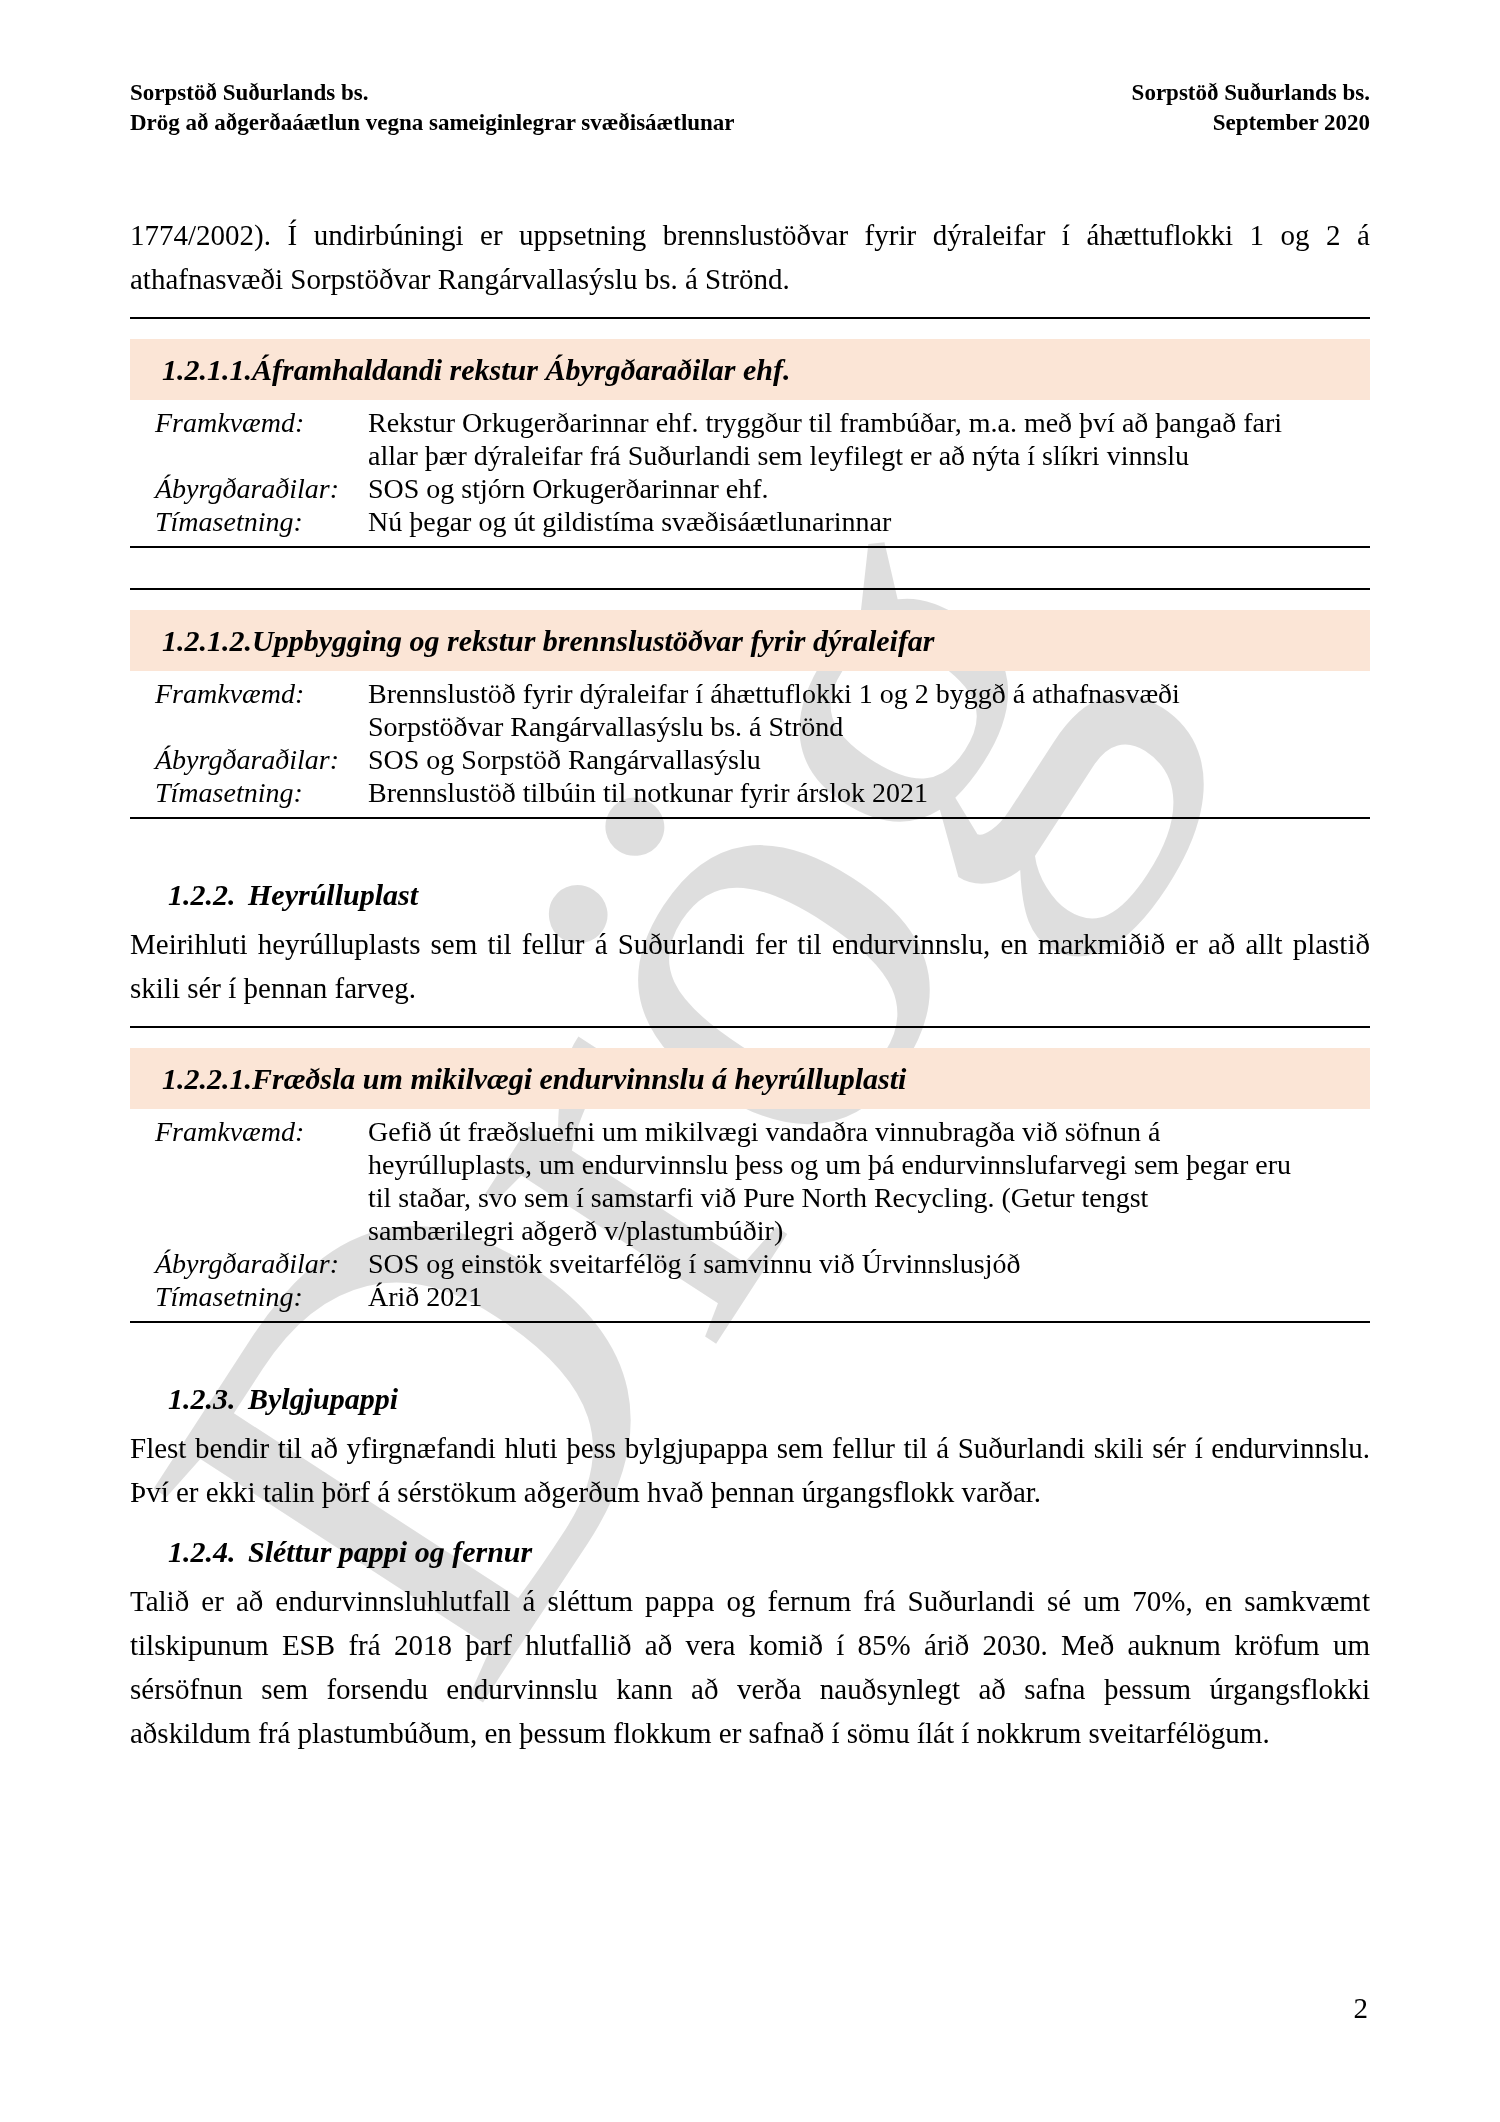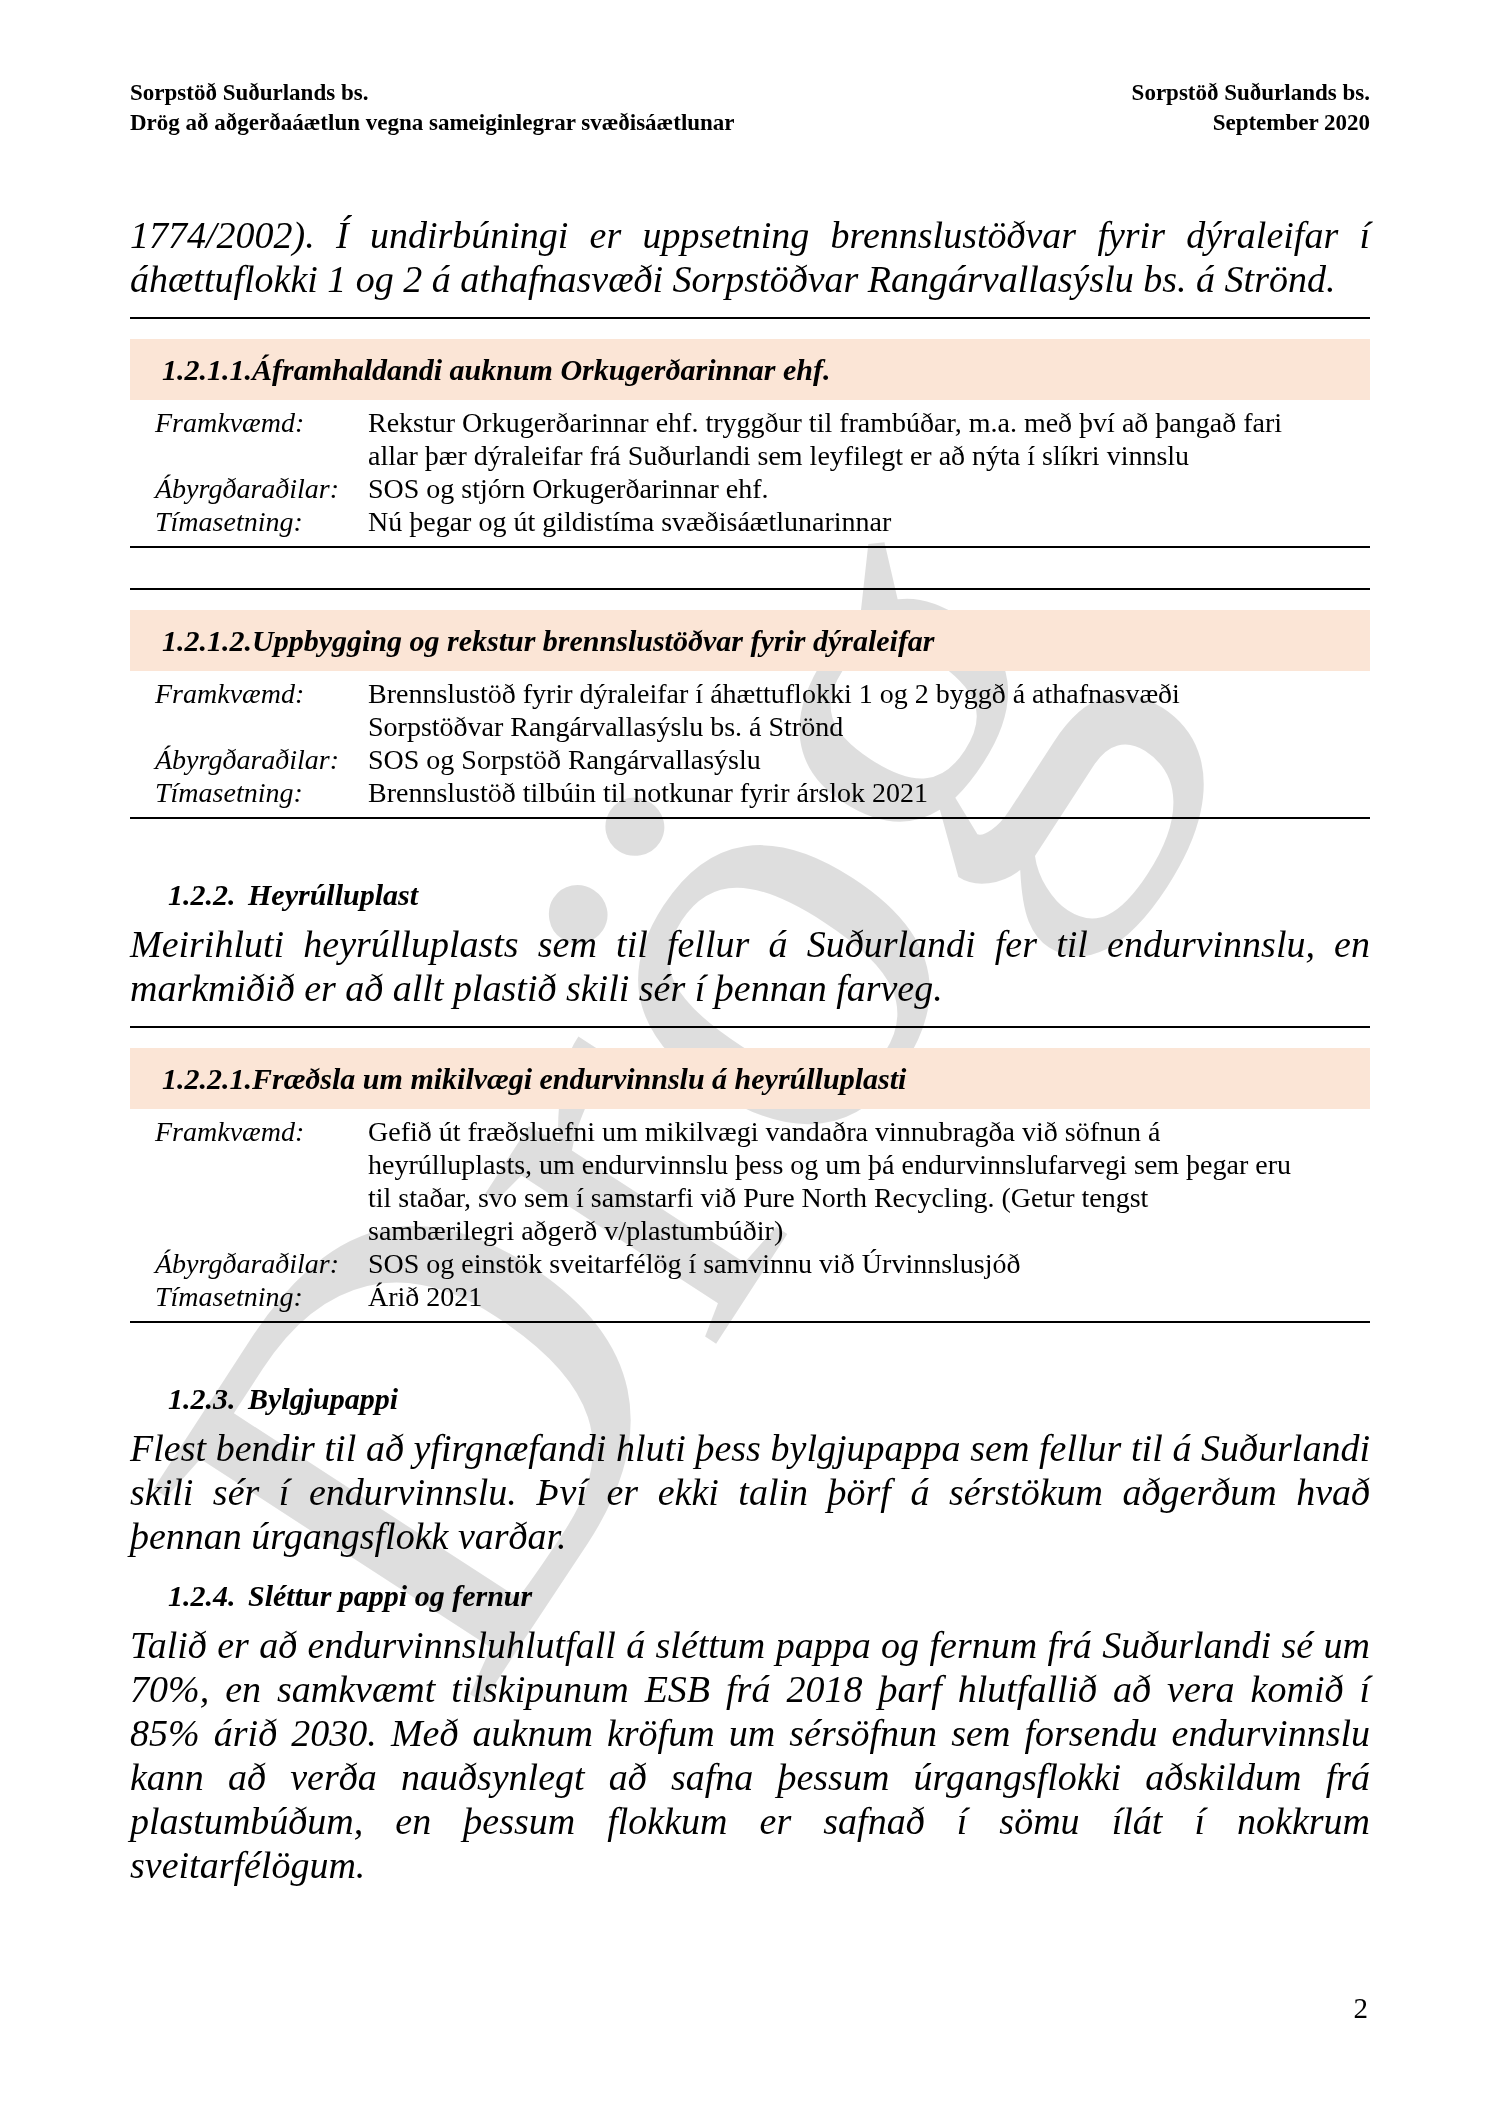--- a/index.html
+++ b/index.html
@@ -33,24 +33,23 @@
   }
   .header {
     display: flex;
     justify-content: space-between;
     font-size: 23px;
     line-height: 1.32;
     font-weight: bold;
   }
   .header-right { text-align: right; }
   .body-par {
-    font-size: 38px;
+    font-size: 29px;
     line-height: 44px;
     text-align: justify;
-    font-style: italic;
   }
   .intro { margin-top: 74px; }
   .rule { border-top: 2px solid #000000; height: 0; }
   .action-box .band {
     margin-top: 20px;
     background: #fbe5d6;
     padding: 11px 10px 11px 25px;
     font-size: 30px;
     font-weight: bold;
     font-style: italic;
@@ -111,21 +110,21 @@
         <div>Sorpstöð Suðurlands bs.</div>
         <div>September 2020</div>
       </div>
     </header>
 
     <p class="body-par intro">1774/2002). Í undirbúningi er uppsetning brennslustöðvar fyrir dýraleifar í áhættuflokki 1 og 2 á athafnasvæði Sorpstöðvar Rangárvallasýslu bs. á Strönd.</p>
 
     <section class="action-box mt-box-tight">
       <div class="rule"></div>
       <div class="band">
-        <span class="num">1.2.1.1.</span><span class="title">Áframhaldandi auknum Orkugerðarinnar ehf.</span>
+        <span class="num">1.2.1.1.</span><span class="title">Áframhaldandi rekstur Ábyrgðaraðilar ehf.</span>
       </div>
       <div class="rows">
         <div class="row">
           <div class="label">Framkvæmd:</div>
           <div class="value">Rekstur Orkugerðarinnar ehf. tryggður til frambúðar, m.a. með því að þangað fari allar þær dýraleifar frá Suðurlandi sem leyfilegt er að nýta í slíkri vinnslu</div>
         </div>
         <div class="row">
           <div class="label">Ábyrgðaraðilar:</div>
           <div class="value">SOS og stjórn Orkugerðarinnar ehf.</div>
         </div>

